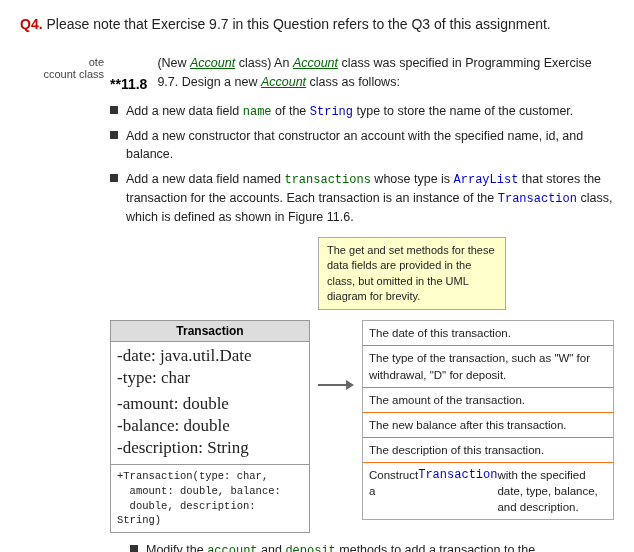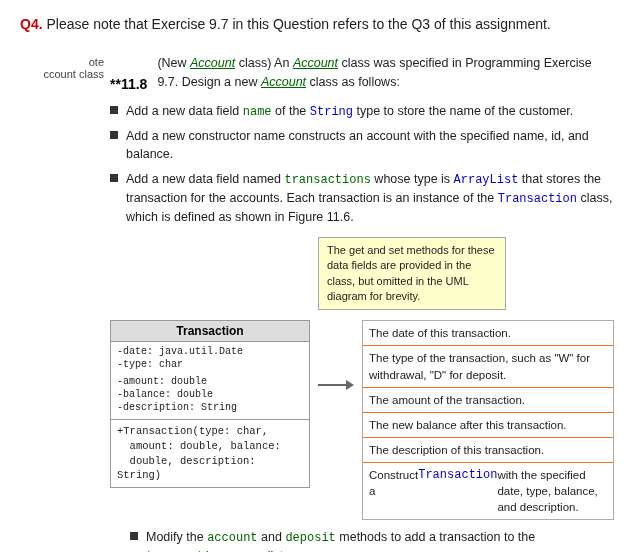--- a/index.html
+++ b/index.html
@@ -124,22 +124,22 @@
       font-weight: bold;
       border-bottom: 1px solid #999;
       font-size: 12px;
     }
     .uml-fields {
       padding: 4px 6px;
       border-bottom: 1px solid #999;
     }
     .uml-field {
       margin-bottom: 2px;
-      font-family: Liberation Mono, monospace;
-      font-size: 10px;
+      font-family: Liberation Serif, serif;
+      font-size: 17px;
       color: #222;
     }
     .uml-methods {
       padding: 4px 6px;
     }
     .uml-method {
       font-family: 'Courier New', monospace;
       font-size: 10.5px;
       color: #222;
       line-height: 1.4;
@@ -230,21 +230,21 @@
         </span>
       </div>
 
       <ul class="bullet-list">
         <li>
           <span class="bullet-square"></span>
           <span>Add a new data field <span class="code-word">name</span> of the <span class="code-word-blue">String</span> type to store the name of the customer.</span>
         </li>
         <li>
           <span class="bullet-square"></span>
-          <span>Add a new constructor name constructs an account with the specified name, id, and balance.</span>
+          <span>Add a new constructor that constructor an account with the specified name, id, and balance.</span>
         </li>
         <li>
           <span class="bullet-square"></span>
           <span>Add a new data field named <span class="code-word">transactions</span> whose type is <span class="code-word-blue">ArrayList</span> that stores the transaction for the accounts. Each transaction is an instance of the <span class="code-word-blue">Transaction</span> class, which is defined as shown in Figure 11.6.</span>
         </li>
       </ul>
 
       <div class="diagram-container">
 
         <div class="tooltip-wrapper">

